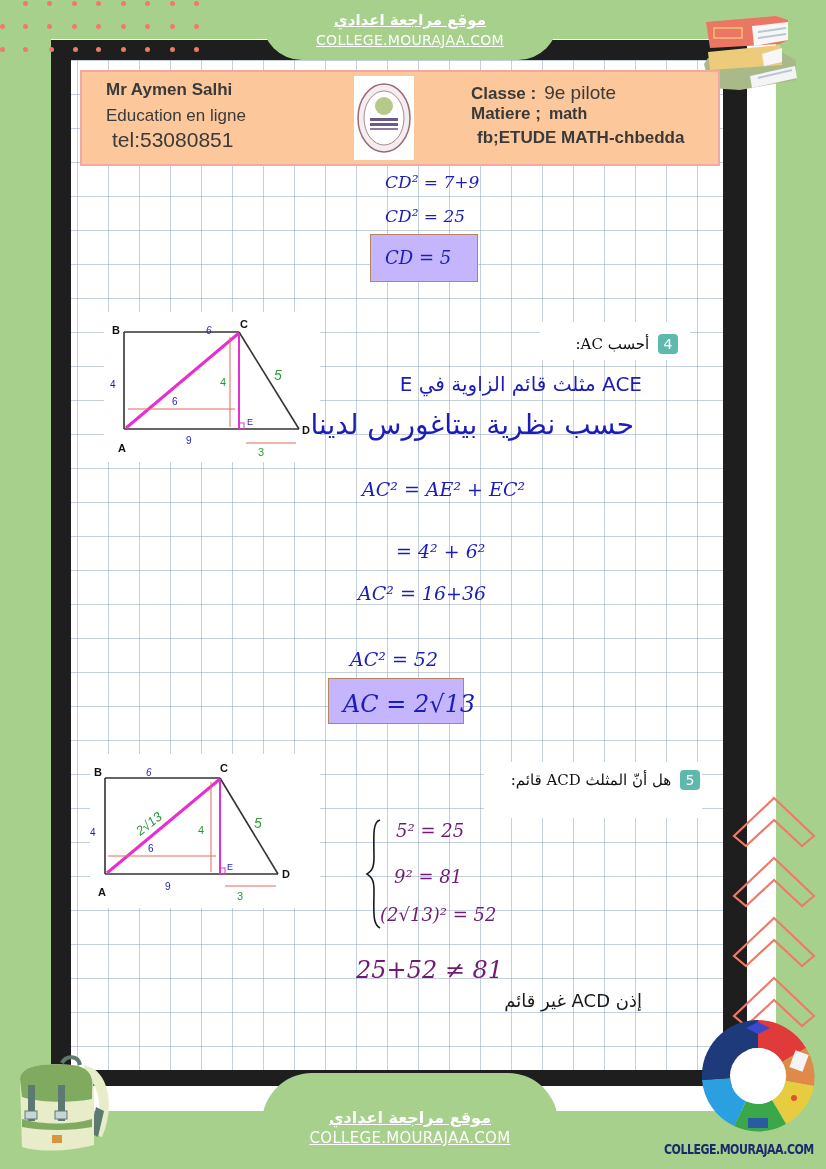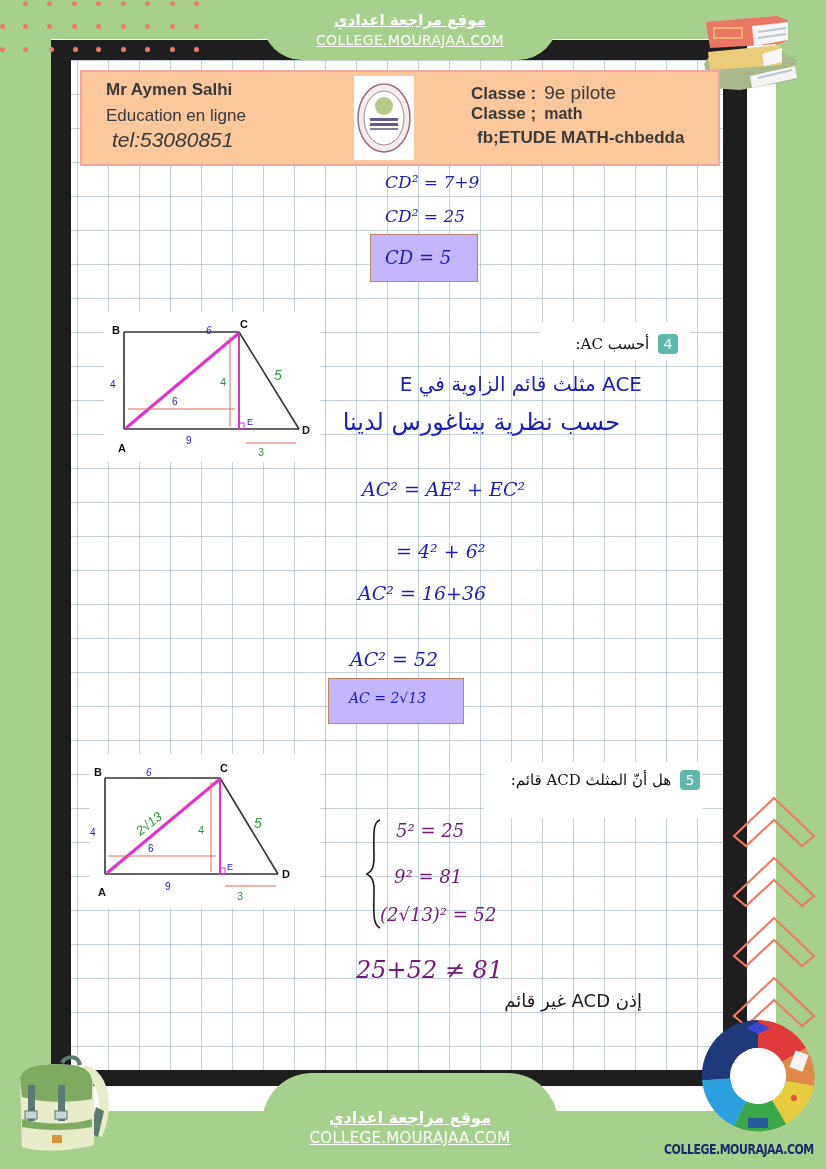--- a/index.html
+++ b/index.html
@@ -41,21 +41,21 @@
   .tab-bottom .tab-ar { font-size:16px; }
   .tab-bottom .tab-en { font-size:15px; }
 
   .header-card {
     position:absolute; left:80px; top:70px; width:640px; height:96px;
     background:#fcc79a; border:2px solid #f0a8a0;
   }
   .hdr-left { position:absolute; left:24px; top:8px; color:#3a3a3a; }
   .hdr-name { font-size:17px; font-weight:bold; margin-bottom:6px; }
   .hdr-edu { font-size:17px; margin-bottom:2px; }
-  .hdr-tel { font-size:21px; margin-left:6px;font-style:italic; }
+  .hdr-tel { font-size:21px; margin-left:6px; }
   .hdr-logo {
     position:absolute; left:272px; top:4px; width:60px; height:84px; background:#fff;
     display:flex; align-items:center; justify-content:center;
   }
   .hdr-right { position:absolute; left:389px; top:10px; color:#3a3a3a; }
   .hdr-row { display:flex; align-items:baseline; gap:8px; }
   .hdr-label { font-size:17px; font-weight:bold; }
   .hdr-value { font-size:19px; }
   .hdr-fb { font-size:17px; font-weight:bold; margin-left:6px; margin-top:4px; }
 
@@ -149,21 +149,21 @@
       <rect x="14" y="41" width="28" height="3" fill="#6a5a8a"></rect>
       <rect x="14" y="46" width="28" height="2" fill="#8a7aa0"></rect>
     </svg>
   </div>
   <div class="hdr-right">
     <div class="hdr-row">
       <span class="hdr-label">Classe :</span>
       <span class="hdr-value">9e pilote</span>
     </div>
     <div class="hdr-row">
-      <span class="hdr-label">Classe ;</span>
+      <span class="hdr-label">Matiere ;</span>
       <span class="hdr-value" style="font-size:16px;font-weight:bold">math</span>
     </div>
     <div class="hdr-fb">fb;ETUDE MATH-chbedda</div>
   </div>
 </div>
 
 <div class="hw" style="left:385px;top:172px;font-size:17px">CD² = 7+9</div>
 <div class="hw" style="left:385px;top:206px;font-size:17px">CD² = 25</div>
 <div class="answer-box" style="left:370px;top:234px;width:108px;height:48px">
   <div class="hw" style="left:14px;top:12px;font-size:18px">CD = 5</div>
@@ -196,28 +196,28 @@
   <span class="lbl" style="left:198px;top:112px">D</span>
 </div>
 
 <div class="q-strip" style="left:540px;top:322px;width:150px;height:38px"></div>
 <div class="q-text" style="right:148px;top:334px">
   <span class="q-num">4</span>
   <span>أحسب AC:</span>
 </div>
 
 <div class="hw-ar" style="right:184px;top:372px;font-size:20px">ACE مثلث قائم الزاوية في E</div>
-<div class="hw-ar" style="right:206px;top:408px;font-size:24px">حسب نظرية بيتاغورس لدينا</div>
+<div class="hw-ar" style="right:192px;top:408px;font-size:28px">حسب نظرية بيتاغورس لدينا</div>
 
 <div class="hw" style="left:362px;top:478px;font-size:19px">AC² = AE² + EC²</div>
 <div class="hw" style="left:396px;top:540px;font-size:19px">= 4² + 6²</div>
 <div class="hw" style="left:358px;top:582px;font-size:19px">AC² = 16+36</div>
 <div class="hw" style="left:350px;top:648px;font-size:19px">AC² = 52</div>
 <div class="answer-box" style="left:328px;top:678px;width:136px;height:46px">
-  <div class="hw" style="left:20px;top:11px;font-size:14px">AC = 2√13</div>
+  <div class="hw" style="left:14px;top:11px;font-size:24px">AC = 2√13</div>
 </div>
 
 <div class="fig-panel" style="left:90px;top:754px;width:230px;height:154px">
   <svg width="230" height="154" viewBox="0 0 230 154">
     <line x1="15" y1="24" x2="130" y2="24" stroke="#333" stroke-width="1.6"></line>
     <line x1="15" y1="24" x2="15" y2="120" stroke="#333" stroke-width="1.6"></line>
     <line x1="15" y1="120" x2="188" y2="120" stroke="#333" stroke-width="1.6"></line>
     <line x1="130" y1="24" x2="188" y2="120" stroke="#333" stroke-width="1.6"></line>
     <line x1="17" y1="119" x2="130" y2="25" stroke="#e52fd0" stroke-width="3"></line>
     <line x1="130" y1="25" x2="130" y2="120" stroke="#e52fd0" stroke-width="2"></line>

